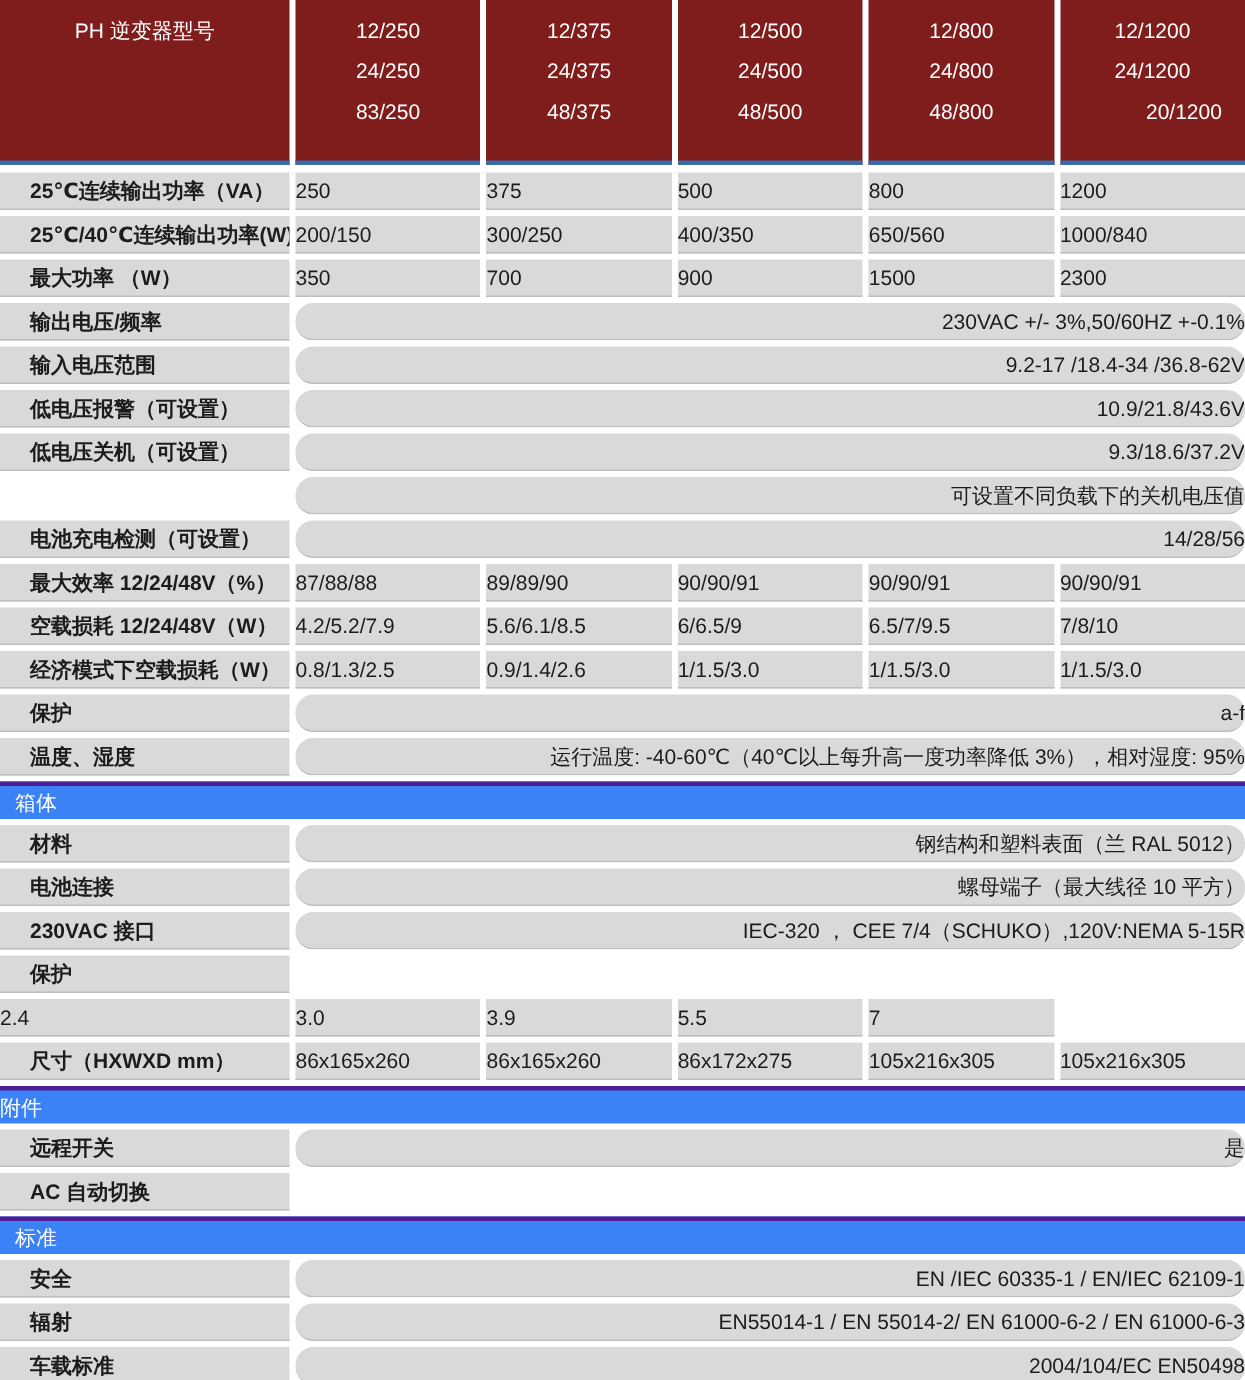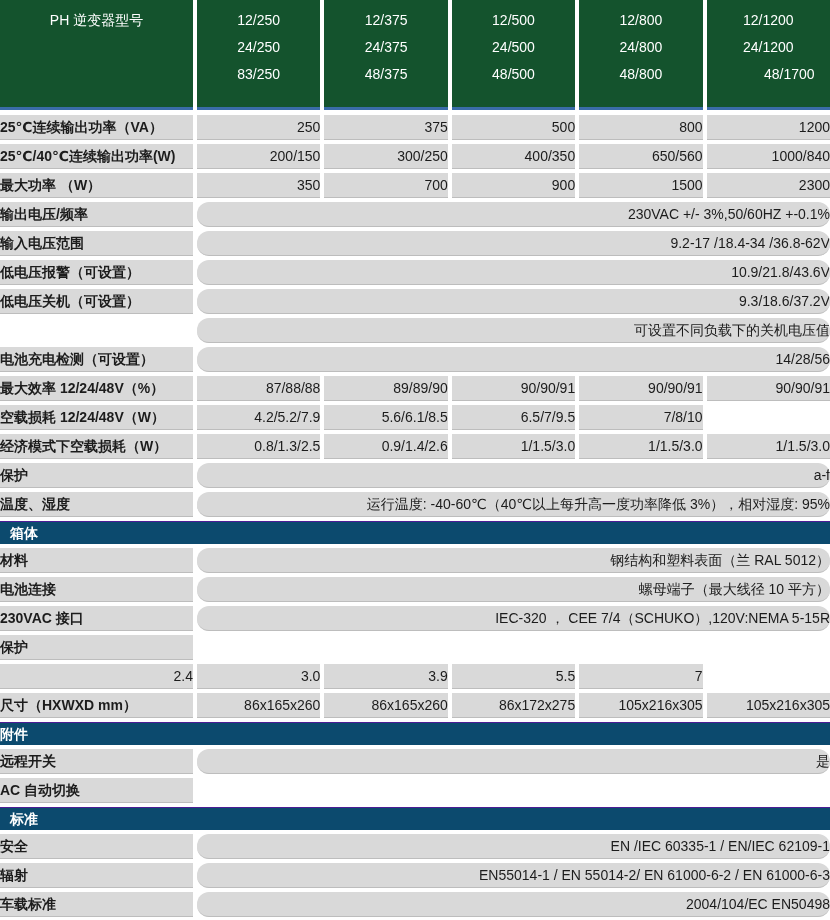--- a/index.html
+++ b/index.html
@@ -14,21 +14,21 @@
     box-sizing: border-box;
   }
   
   .header-row {
     display: grid;
     grid-template-columns: 193px repeat(5, 1fr);
     column-gap: 4px;
     margin-bottom: 5px;
   }
   .header-cell {
-    background: #14532d;
+    background: #7f1d1d;
     border-bottom: 3px solid #3a6ca8;
     color: #ffffff;
     font-size: 14px;
     height: 100px;
     padding-top: 7px;
     box-sizing: content-box;
     text-align: center;
   }
   .header-cell .line {
     line-height: 27px;
@@ -49,40 +49,40 @@
     background: #d9d9d9;
     border-bottom: 1px solid #bdbdbd;
     height: 25px;
     line-height: 24px;
     font-size: 14px;
     box-sizing: border-box;
     overflow: hidden;
     white-space: nowrap;
   }
   .label-cell {
-    padding-left: 0;
+    padding-left: 20px;
     font-weight: bold;
     text-align: left;
   }
   .value-cell {
-    text-align: right;
+    text-align: left;
   }
   .span-cell {
     grid-column: 2 / 7;
     text-align: right;
     border-radius: 12px;
   }
   
   .section-banner {
     height: 22px;
     line-height: 22px;
-    background: #0c4a6e;
-    border-top: 1px solid #4c1d95;
+    background: #3b82f6;
+    border-top: 3px solid #4c1d95;
     color: #ffffff;
-    font-weight: bold;
+    font-weight: normal;
     font-size: 14px;
     padding-left: 10px;
     margin-bottom: 4px;
     box-sizing: content-box;
   }
   .section-banner.center {
     text-align: left;
     padding-left: 0;
   }
 </style>
@@ -112,21 +112,21 @@
         <div class="line">48/500</div>
       </div>
       <div class="header-cell">
         <div class="line">12/800</div>
         <div class="line">24/800</div>
         <div class="line">48/800</div>
       </div>
       <div class="header-cell">
         <div class="line">12/1200</div>
         <div class="line">24/1200</div>
-        <div class="line shift">48/1700</div>
+        <div class="line shift">20/1200</div>
       </div>
     </div>
 
   <div>
 
   <div class="grid-row">
         <div class="cell label-cell">25℃连续输出功率（VA）</div>
         <div class="cell value-cell">250</div>
         <div class="cell value-cell">375</div>
         <div class="cell value-cell">500</div>
@@ -177,20 +177,21 @@
         <div class="cell value-cell">87/88/88</div>
         <div class="cell value-cell">89/89/90</div>
         <div class="cell value-cell">90/90/91</div>
         <div class="cell value-cell">90/90/91</div>
         <div class="cell value-cell">90/90/91</div>
       </div>
       <div class="grid-row">
         <div class="cell label-cell">空载损耗 12/24/48V（W）</div>
         <div class="cell value-cell">4.2/5.2/7.9</div>
         <div class="cell value-cell">5.6/6.1/8.5</div>
+        <div class="cell value-cell">6/6.5/9</div>
         <div class="cell value-cell">6.5/7/9.5</div>
         <div class="cell value-cell">7/8/10</div>
       </div>
       <div class="grid-row">
         <div class="cell label-cell">经济模式下空载损耗（W）</div>
         <div class="cell value-cell">0.8/1.3/2.5</div>
         <div class="cell value-cell">0.9/1.4/2.6</div>
         <div class="cell value-cell">1/1.5/3.0</div>
         <div class="cell value-cell">1/1.5/3.0</div>
         <div class="cell value-cell">1/1.5/3.0</div>

